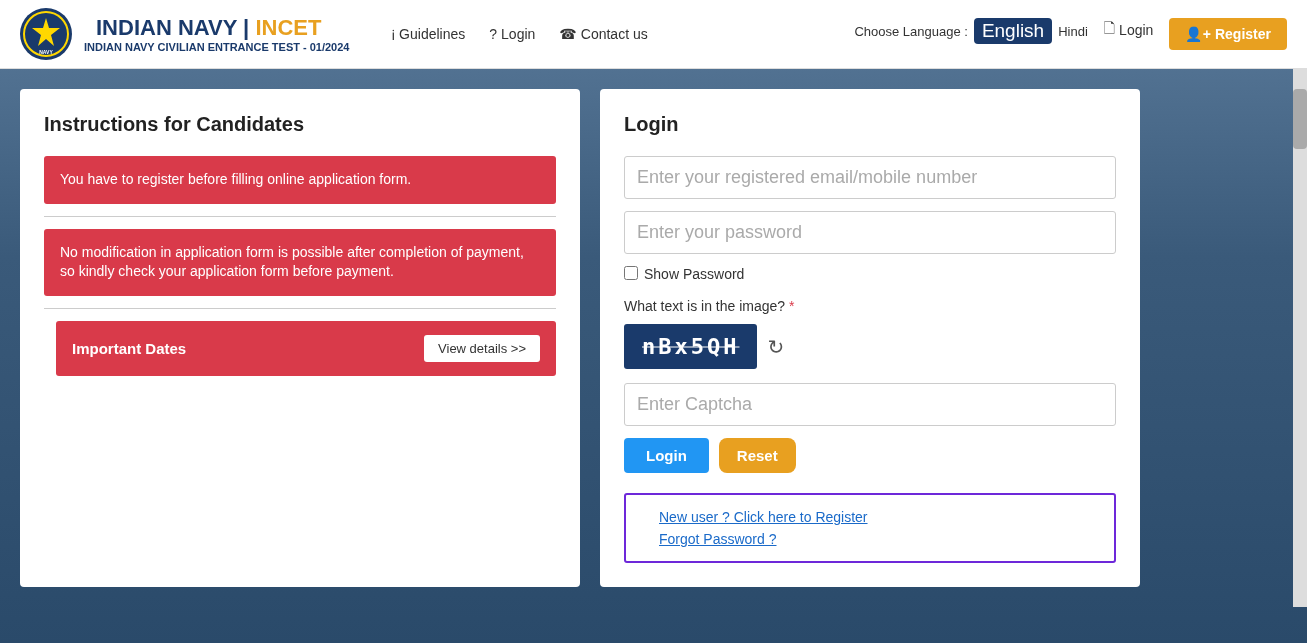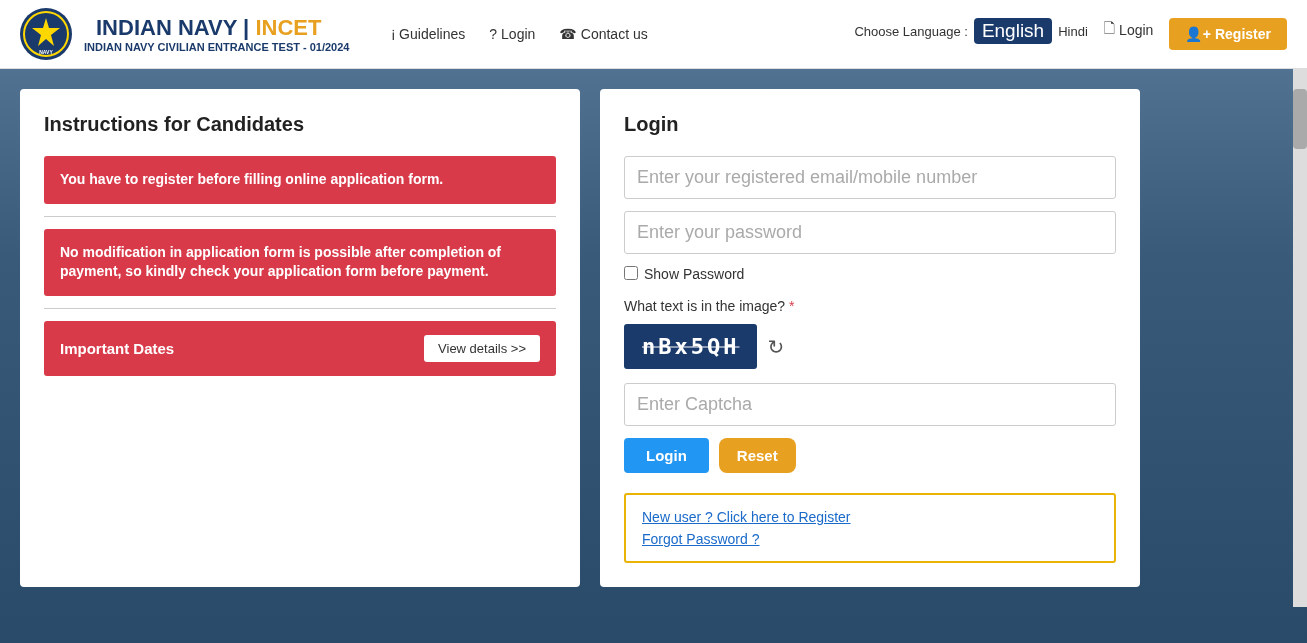--- a/index.html
+++ b/index.html
@@ -158,38 +158,39 @@
     }
 
     
     .instruction-card {
       background: #d93a4a;
       color: #fff;
       padding: 14px 16px;
       border-radius: 3px;
       margin-bottom: 12px;
       font-size: 14px;
-      font-weight: bold;
+      font-weight: normal;
       line-height: 1.4;
     }
     .divider {
       border: none;
       border-top: 1px solid #ccc;
       margin: 8px 0 12px 0;
     }
     .important-dates-card {
       background: #d93a4a;
       color: #fff;
       padding: 14px 16px;
       border-radius: 3px;
       display: flex;
       align-items: center;
       justify-content: space-between;
       font-size: 15px;
       font-weight: bold;
+      margin-left: 12px;
     }
     .btn-view-details {
       background: #fff;
       color: #333;
       border: none;
       padding: 6px 14px;
       border-radius: 3px;
       cursor: pointer;
       font-size: 13px;
       font-weight: normal;
@@ -278,23 +279,23 @@
       color: #fff;
       border: none;
       padding: 9px 18px;
       border-radius: 8px;
       font-size: 15px;
       font-weight: bold;
       cursor: pointer;
     }
 
     .register-box {
-      border: 2px solid #eab308;
-      border-radius: 3px;
-      padding: 14px 16px;
+      border: 2px solid #6d28d9;
+      border-radius: 3px;
+      padding: 14px 33px;
       margin-top: 16px;
     }
     .register-link, .forgot-link {
       color: #1a6ac9;
       text-decoration: underline;
       cursor: pointer;
       font-size: 14px;
       display: block;
       margin-bottom: 6px;
     }

